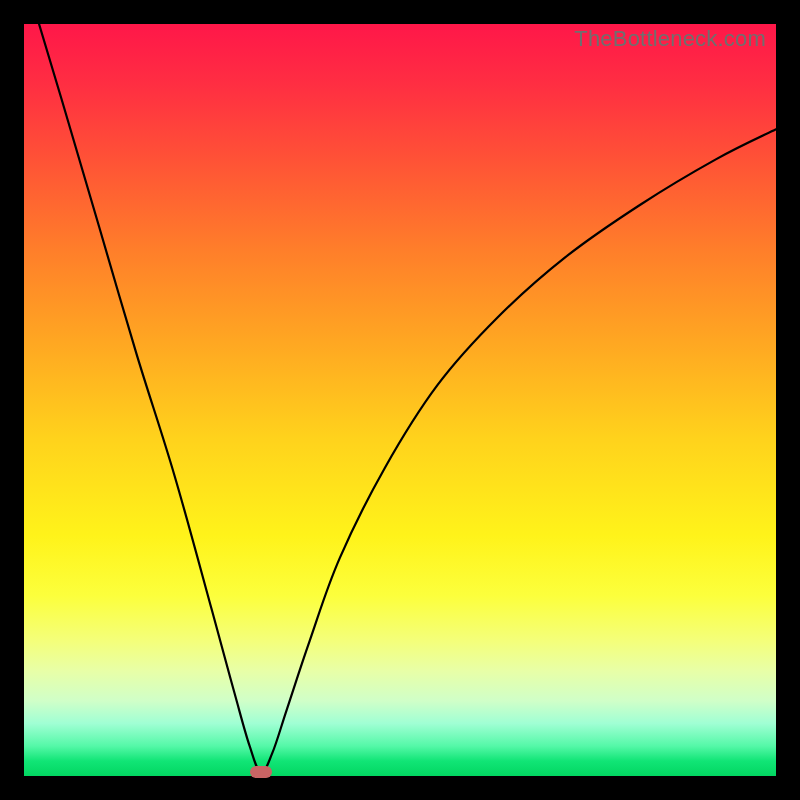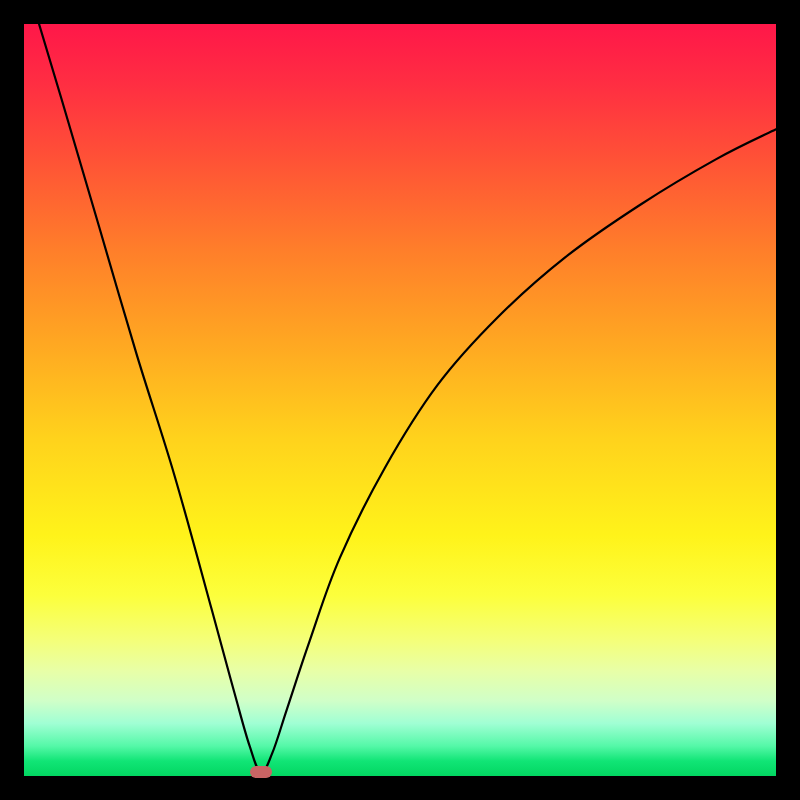--- a/index.html
+++ b/index.html
@@ -59,17 +59,18 @@
     height: 12px;
     border-radius: 6px;
     background: #c86464;
     z-index: 2;
   }
 </style>
 </head>
 <body>
 
 <div class="frame">
+  <div class="watermark">TheBottleneck.com</div>
   <svg class="curve" viewBox="0 0 752 752" preserveAspectRatio="none">
     <path id="curve-path" fill="none" stroke="#000" stroke-width="2.2" stroke-linecap="round" stroke-linejoin="round" d="M 15.04 0.00 C 19.10 13.54, 26.77 38.65, 37.60 75.20 C 48.43 111.75, 61.66 157.02, 75.20 203.04 C 88.74 249.06, 99.26 286.21, 112.80 330.88 C 126.34 375.55, 136.86 405.18, 150.40 451.20 C 163.94 497.22, 177.17 547.31, 188.00 586.56 C 198.83 625.81, 203.79 644.92, 210.56 669.28 C 217.33 693.64, 220.86 707.71, 225.60 721.92 C 230.34 736.13, 232.82 746.89, 236.88 748.24 C 240.94 749.59, 243.42 740.95, 248.16 729.44 C 252.90 717.93, 256.43 704.62, 263.20 684.32 C 269.97 664.02, 276.28 643.71, 285.76 616.64 C 295.24 589.57, 302.30 565.05, 315.84 533.92 C 329.38 502.79, 343.36 474.81, 360.96 443.68 C 378.56 412.55, 393.30 388.03, 413.60 360.96 C 433.90 333.89, 450.75 316.29, 473.76 293.28 C 496.77 270.27, 515.72 253.42, 541.44 233.12 C 567.16 212.82, 589.57 198.08, 616.64 180.48 C 643.71 162.88, 667.48 148.90, 691.84 135.36 C 716.20 121.82, 741.17 110.69, 752.00 105.28"></path>
   </svg>
   <div id="marker" class="marker" style="left: 225.88px; top: 742.24px;"></div>
 </div>
 
 </body></html>

